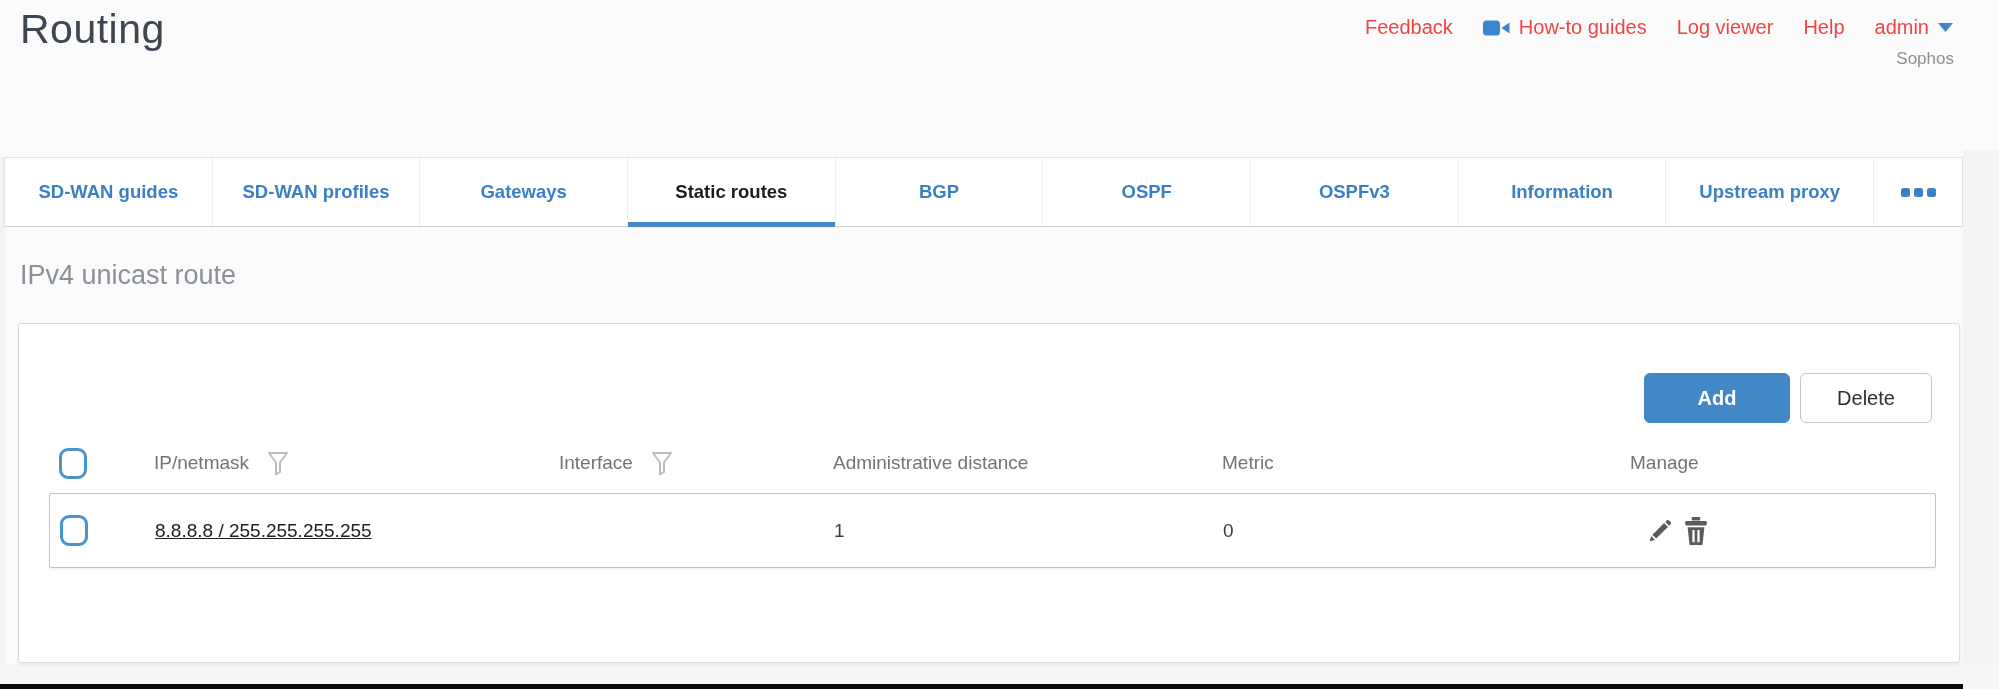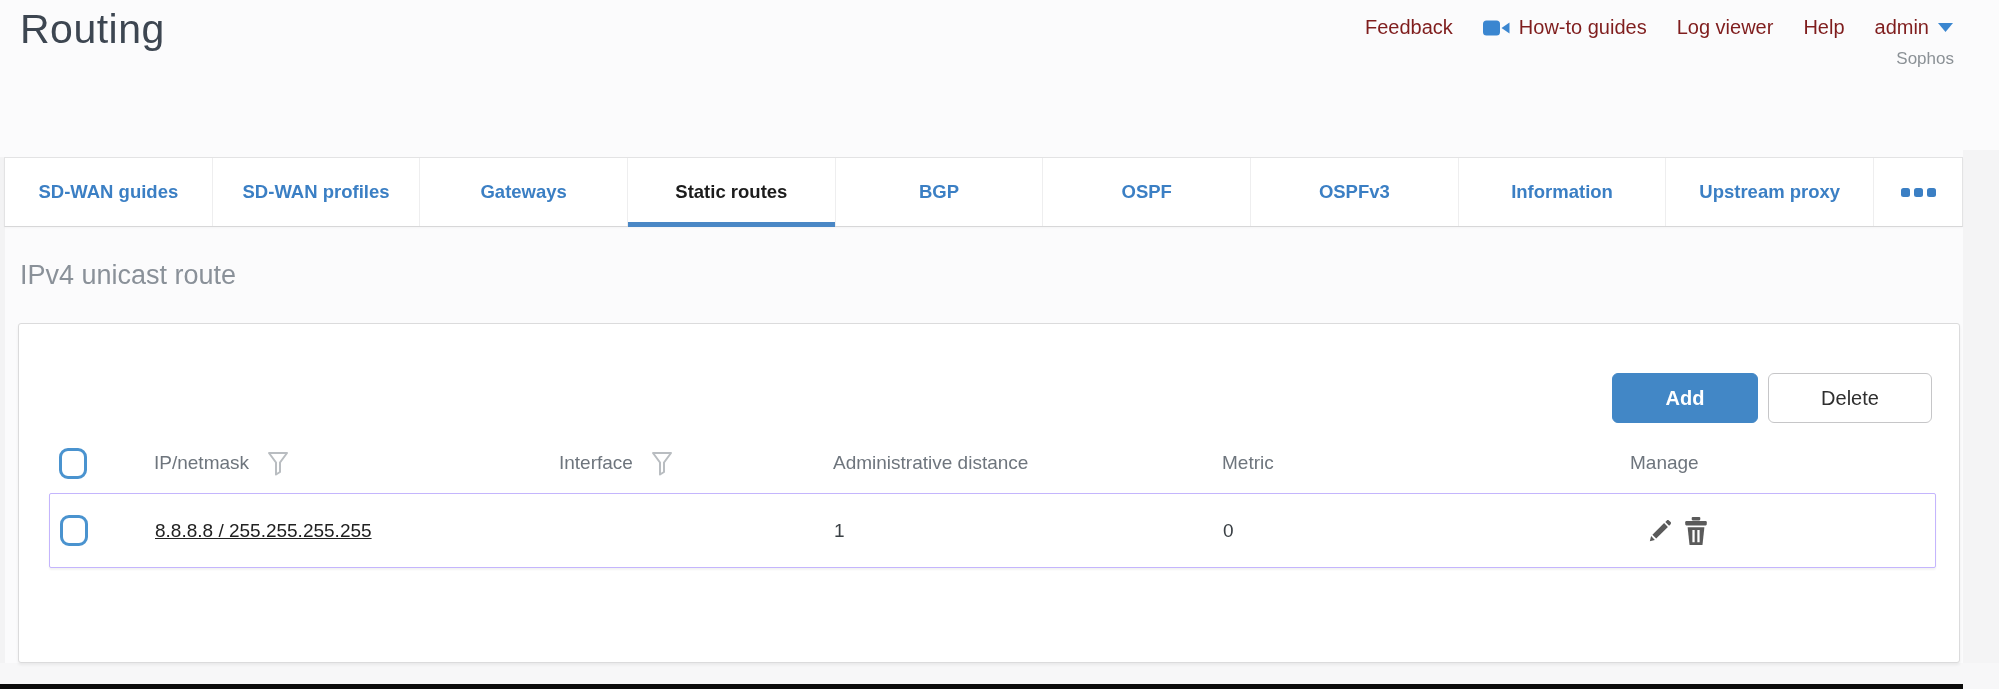--- a/index.html
+++ b/index.html
@@ -18,21 +18,21 @@
   .black-bar   { position:absolute; left:0; top:684px; width:1963px; height:5px; background:#0b0b0b; }
 
   
   .page-title {
     position:absolute; left:20px; top:6px;
     font-size:41px; font-weight:400; color:#3d4651; letter-spacing:.5px;
   }
   .topnav {
     position:absolute; top:16px; right:46px;
     display:flex; align-items:center; gap:30px;
-    font-size:20px; color:#7f1d1d;
+    font-size:20px; color:#ef4444;
   }
   .topnav .nav-item { display:flex; align-items:center; gap:9px; cursor:pointer; white-space:nowrap; }
   .brand-label {
     position:absolute; top:49px; right:45px;
     font-size:17px; color:#8b9196;
   }
 
   
   .tabbar {
     position:absolute; left:4px; top:157px; width:1959px; height:70px;
@@ -66,21 +66,21 @@
     background:#ffffff; border:1px solid #dbdbdc; border-radius:3px;
     box-shadow:0 2px 3px rgba(0,0,0,.06);
   }
   .btn-row { position:absolute; top:49px; right:27px; display:flex; gap:10px; }
   .btn {
     height:50px; border-radius:6px; font-size:20px;
     display:flex; align-items:center; justify-content:center; cursor:pointer;
     font-family:"Liberation Sans", sans-serif;
   }
   .btn-add    { width:146px; background:#4287c6; color:#ffffff; border:1px solid #4287c6; font-weight:600; }
-  .btn-delete { width:164px; background:#ffffff; color:#2f2f2f; border:1px solid #c6c6c8; font-weight:400; }
+  .btn-delete { width:132px; background:#ffffff; color:#2f2f2f; border:1px solid #c6c6c8; font-weight:400; }
 
   
   .grid {
     display:grid;
     grid-template-columns:95px 405px 274px 389px 408px 160px 1fr;
     align-items:center;
   }
   .thead { position:absolute; left:30px; top:117px; width:1887px; height:44px; }
   .th {
     display:flex; align-items:center; gap:18px; padding-left:10px;

